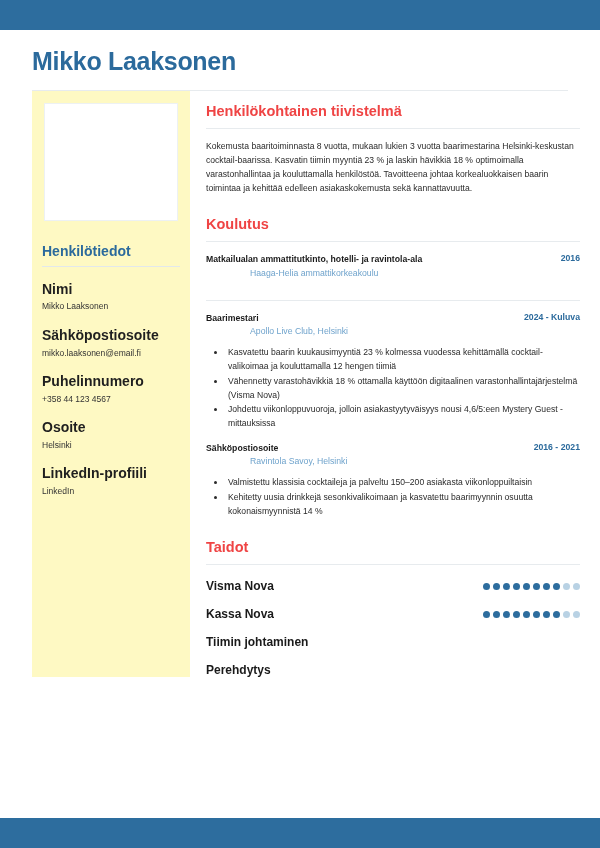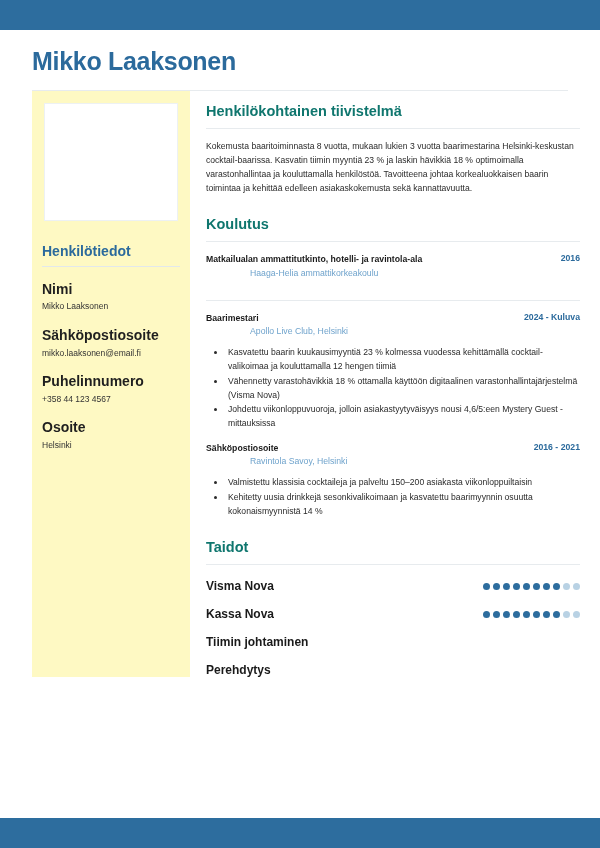--- a/index.html
+++ b/index.html
@@ -107,21 +107,21 @@
   
   .main {
     flex: 1;
     margin-left: 16px;
     margin-right: 20px;
     padding-top: 12px;
   }
   .section-title {
     font-size: 14.5px;
     font-weight: bold;
-    color: #0f766e;
+    color: #ef4444;
     line-height: 1.2;
   }
   .section-rule {
     border-bottom: 1px solid #e7ebee;
     margin-top: 8px;
   }
   .summary-text {
     font-size: 8.6px;
     line-height: 1.62;
     color: #2a2a2a;
@@ -223,20 +223,24 @@
               <div class="contact-label">Sähköpostiosoite</div>
               <div class="contact-value">mikko.laaksonen@email.fi</div>
             </div>
             <div class="contact-item">
               <div class="contact-label">Puhelinnumero</div>
               <div class="contact-value">+358 44 123 4567</div>
             </div>
             <div class="contact-item">
               <div class="contact-label">Osoite</div>
               <div class="contact-value">Helsinki</div>
+            </div>
+            <div class="contact-item">
+              <div class="contact-label">LinkedIn-profiili</div>
+              <div class="contact-value">LinkedIn</div>
             </div>
           </div>
       </div>
 
       <div class="main">
 
         <div>
           <div class="section-title">Henkilökohtainen tiivistelmä</div>
           <div class="section-rule"></div>
           <div class="summary-text">Kokemusta baaritoiminnasta 8 vuotta, mukaan lukien 3 vuotta baarimestarina Helsinki-keskustan cocktail-baarissa. Kasvatin tiimin myyntiä 23 % ja laskin hävikkiä 18 % optimoimalla varastonhallintaa ja kouluttamalla henkilöstöä. Tavoitteena johtaa korkealuokkaisen baarin toimintaa ja kehittää edelleen asiakaskokemusta sekä kannattavuutta.</div>

